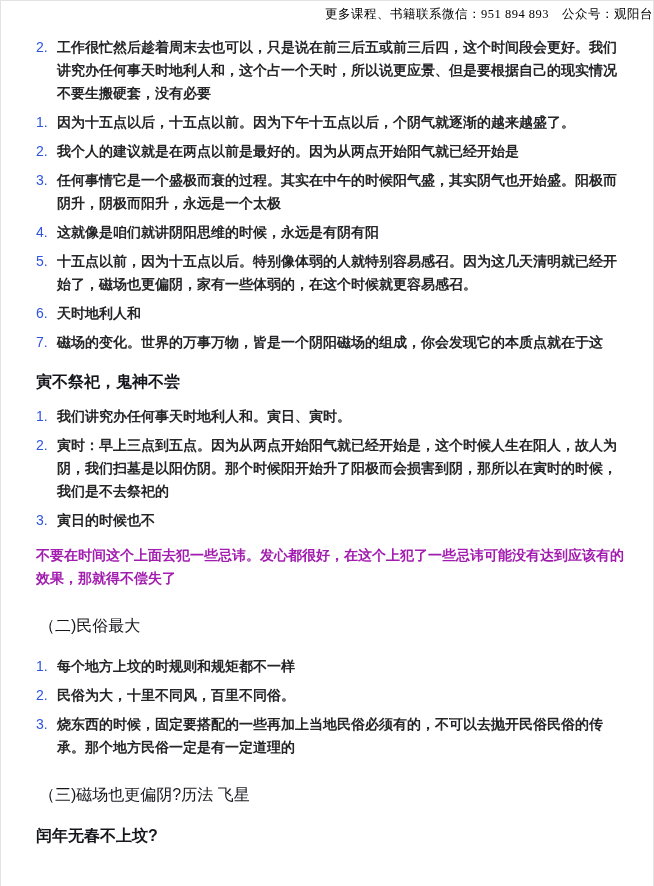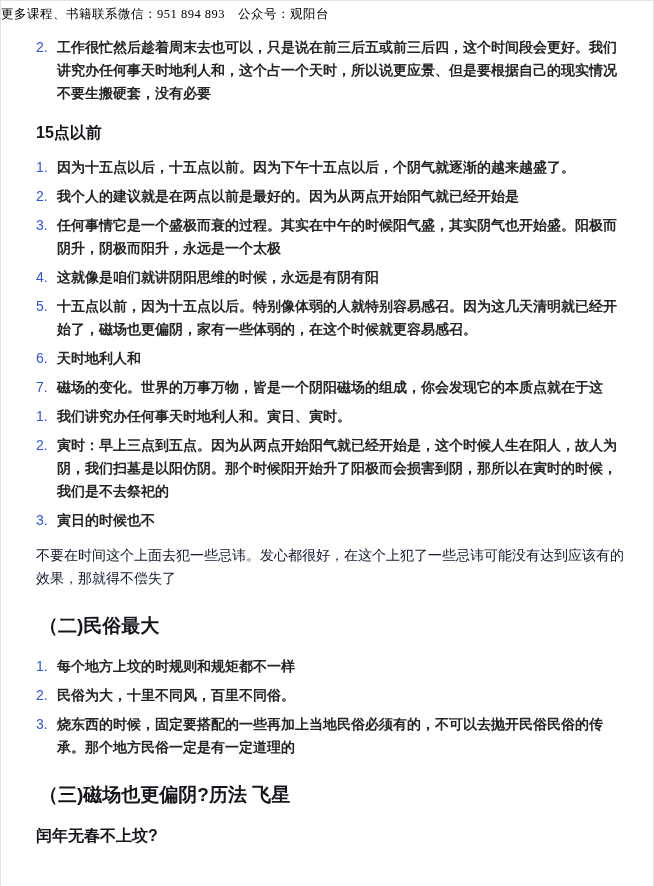--- a/index.html
+++ b/index.html
@@ -10,21 +10,21 @@
     overflow: hidden;
   }
   .page {
     width: 654px; height: 886px;
     background: #ffffff;
     border: 1px solid #e3e3e3;
     border-bottom: none;
     overflow: hidden;
   }
   .doc-header {
-    text-align: left;
+    text-align: right;
     font-family: "Liberation Serif", "DejaVu Serif", serif;
     font-size: 12.5px;
     color: #000000;
     padding-top: 5px;
     letter-spacing: 0.5px;
   }
   .doc-body {
     padding: 13px 26px 0 35px;
     color: #252528;
     font-size: 14px;
@@ -41,46 +41,45 @@
   }
   .txt { flex: 1; font-weight: bold; }
   .h3 {
     font-weight: bold;
     font-size: 16px;
     color: #15151c;
     margin: 17px 0 12px 0;
     line-height: 22px;
   }
   .h2 {
-    font-weight: bold;
-    font-size: 19px;
+    font-weight: normal;
+    font-size: 16px;
     color: #15151c;
     margin: 23px 0 16px 3px;
     line-height: 26px;
   }
   .pbold {
-    font-weight: normal;
-    color: #0f172a;
+    font-weight: bold;
+    color: #a21caf;
     margin: 12px 0 8px 0;
     line-height: 23px;
   }
 </style>
 </head>
 <body>
 
 <div class="page">
   <div class="doc-header">
     <span>更多课程、书籍联系微信：951 894 893　公众号：观阳台</span>
   </div>
   <div class="doc-body">
       <div class="li">
         <span class="num">2.</span>
         <span class="txt">工作很忙然后趁着周末去也可以，只是说在前三后五或前三后四，这个时间段会更好。我们讲究办任何事天时地利人和，这个占一个天时，所以说更应景、但是要根据自己的现实情况不要生搬硬套，没有必要</span>
       </div>
-      <div class="h3">15点以前</div>
       <div class="li">
         <span class="num">1.</span>
         <span class="txt">因为十五点以后，十五点以前。因为下午十五点以后，个阴气就逐渐的越来越盛了。</span>
       </div>
       <div class="li">
         <span class="num">2.</span>
         <span class="txt">我个人的建议就是在两点以前是最好的。因为从两点开始阳气就已经开始是</span>
       </div>
       <div class="li">
         <span class="num">3.</span>
@@ -95,20 +94,21 @@
         <span class="txt">十五点以前，因为十五点以后。特别像体弱的人就特别容易感召。因为这几天清明就已经开始了，磁场也更偏阴，家有一些体弱的，在这个时候就更容易感召。</span>
       </div>
       <div class="li">
         <span class="num">6.</span>
         <span class="txt">天时地利人和</span>
       </div>
       <div class="li">
         <span class="num">7.</span>
         <span class="txt">磁场的变化。世界的万事万物，皆是一个阴阳磁场的组成，你会发现它的本质点就在于这</span>
       </div>
+      <div class="h3">寅不祭祀，鬼神不尝</div>
       <div class="li">
         <span class="num">1.</span>
         <span class="txt">我们讲究办任何事天时地利人和。寅日、寅时。</span>
       </div>
       <div class="li">
         <span class="num">2.</span>
         <span class="txt">寅时：早上三点到五点。因为从两点开始阳气就已经开始是，这个时候人生在阳人，故人为阴，我们扫墓是以阳仿阴。那个时候阳开始升了阳极而会损害到阴，那所以在寅时的时候，我们是不去祭祀的</span>
       </div>
       <div class="li">
         <span class="num">3.</span>

